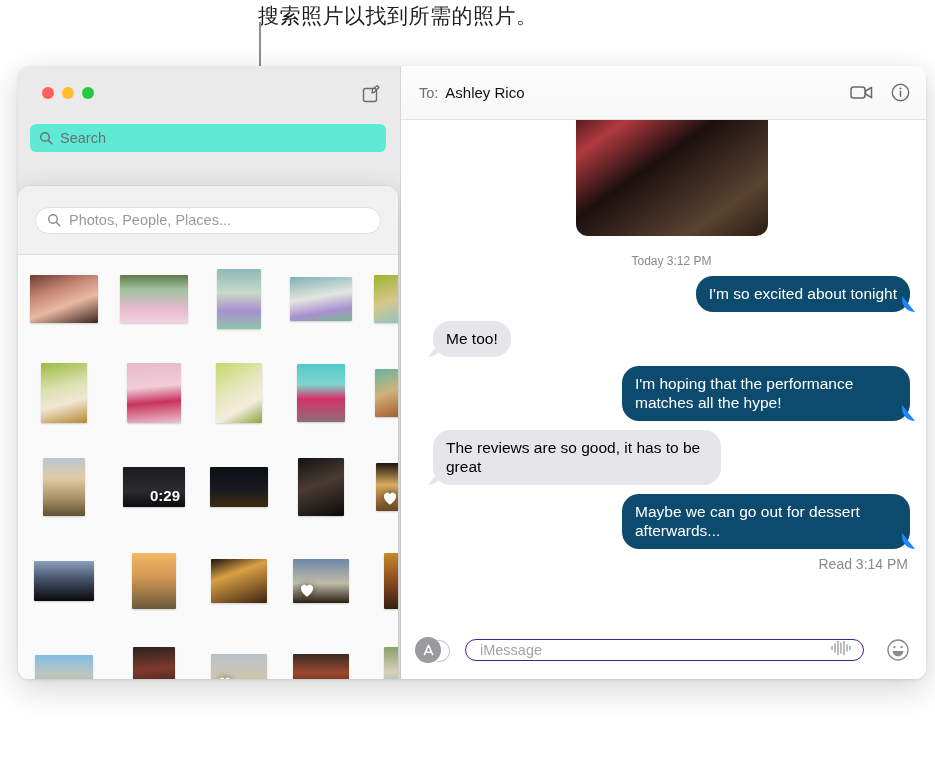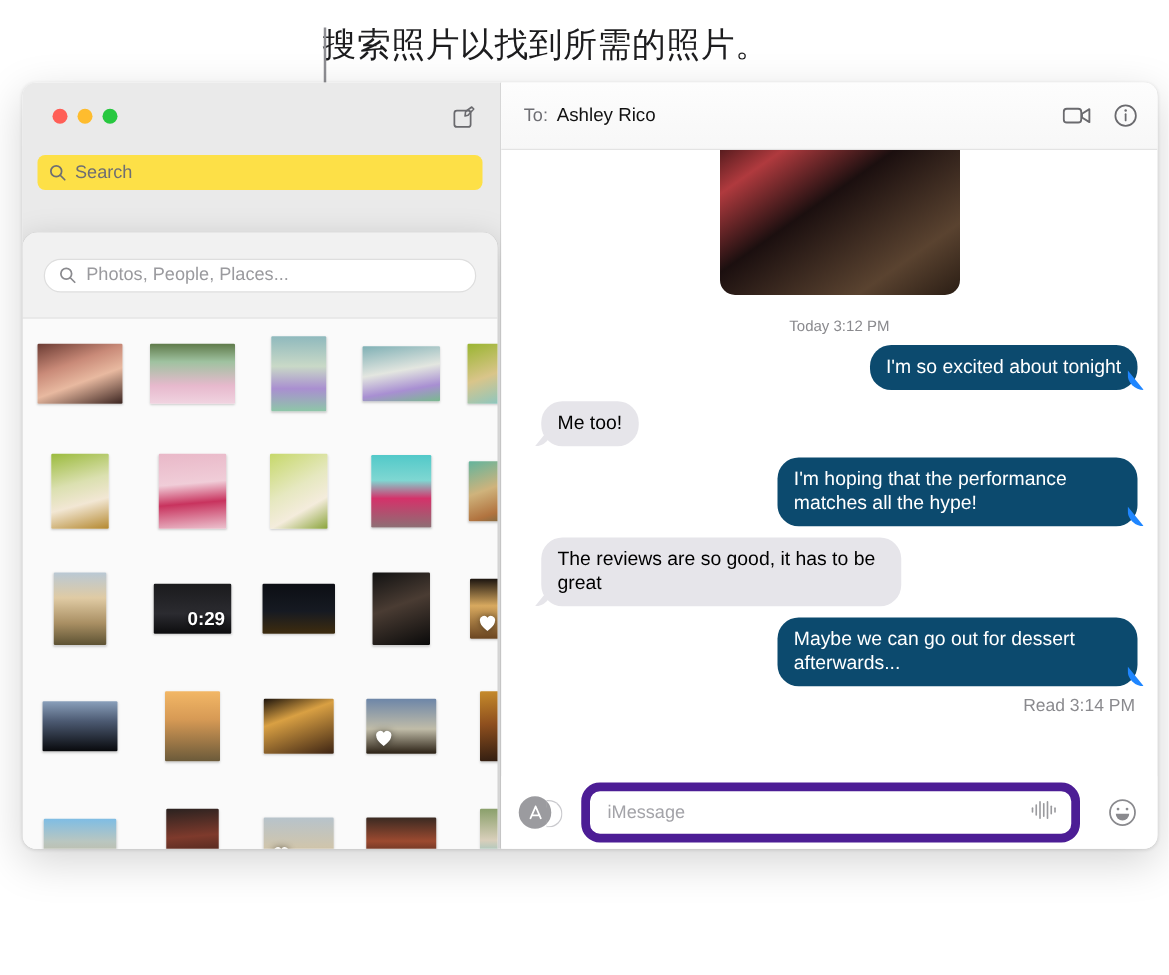--- a/index.html
+++ b/index.html
@@ -9,22 +9,22 @@
     height: 780px;
     background: #ffffff;
     font-family: "Liberation Sans", sans-serif;
     overflow: hidden;
   }
   #root { position: relative; width: 935px; height: 780px; }
 
   
   .callout-text {
     position: absolute;
-    left: 258px; top: 18px;
-    font-size: 27px;
+    left: 258px; top: 2px;
+    font-size: 21px;
     color: #1d1d1f;
     white-space: nowrap;
     letter-spacing: 0.5px;
   }
   .callout-line {
     position: absolute;
     left: 259px; top: 22px;
     width: 2px; height: 204px;
     background: #8e8e93;
   }
@@ -60,21 +60,21 @@
 
   .compose-btn {
     position: absolute; right: 18px; top: 17px;
     width: 22px; height: 22px;
     display: flex; align-items: center; justify-content: center;
   }
 
   .sidebar-search {
     position: absolute; left: 12px; top: 58px;
     width: 356px; height: 28px;
-    background: #fde047;
+    background: #5eead4;
     border-radius: 6px;
     display: flex; align-items: center;
     padding: 0 9px;
     box-sizing: border-box;
   }
   .sidebar-search .mag { margin-right: 7px; display:flex; }
   .sidebar-search .ph { font-size: 14.5px; color: #6e6e73; }
 
   
   .popover {
@@ -222,23 +222,23 @@
     position: relative;
   }
   .apps-btn::after {
     content:""; position:absolute; left:22px; top:3px;
     width:12px; height:20px;
     border:1.5px solid #c9c9cd; border-left:none;
     border-radius:0 11px 11px 0;
   }
   .msg-field {
     flex: 1;
-    height: 48px;
+    height: 22px;
     margin: 0 22px 0 24px;
-    border: 7px solid #4c1d95;
+    border: 1px solid #4c1d95;
     border-radius: 15px;
     display: flex; align-items: center;
     padding: 0 11px 0 14px;
     box-sizing: border-box;
     background: #fff;
   }
   .msg-field .ph { flex: 1; font-size: 14.5px; color: #a3a3a8; }
   .emoji-btn { flex: 0 0 24px; display: flex; align-items: center; }
 </style>
 </head>

